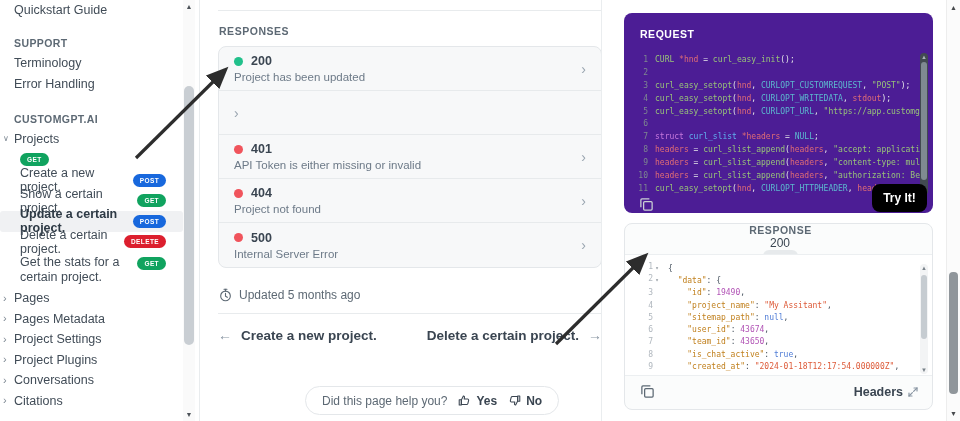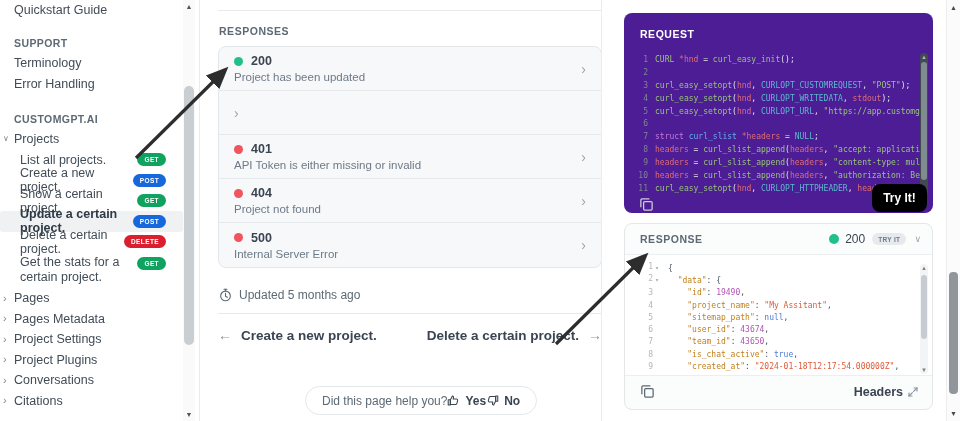--- a/index.html
+++ b/index.html
@@ -39,21 +39,21 @@
   .resp-main { flex:1; }
   .resp-code-row { display:flex; align-items:center; gap:8px; }
   .dot { width:9px; height:9px; border-radius:50%; }
   .resp-code-text { font-size:12.5px; font-weight:700; color:#3a4551; }
   .resp-desc { font-size:11.5px; color:#6d7a88; margin-top:3px; }
   .resp-chevron { color:#9aa5b0; font-size:14px; }
   .updated { position:absolute; left:18px; top:288px; display:flex; align-items:flex-start; gap:7px; font-size:12px; color:#5d6974; }
   .pagination { position:absolute; left:17px; top:327px; width:384px; display:flex; justify-content:space-between; align-items:center; font-size:13.5px; font-weight:700; color:#3a4551; }
   .pag-side { display:flex; align-items:center; gap:9px; cursor:pointer; }
   .pag-arrow { color:#8a96a3; font-weight:400; font-size:14px; }
-  .feedback { position:absolute; left:104px; top:386px; height:29px; display:inline-flex; align-items:center; gap:0; padding:0 16px; border:1px solid #e4e7ea; border-radius:15px; background:#fff; font-size:12px; color:#5d6974; }
+  .feedback { position:absolute; left:104px; top:386px; height:29px; display:inline-flex; align-items:center; gap:11px; padding:0 16px; border:1px solid #e4e7ea; border-radius:15px; background:#fff; font-size:12px; color:#5d6974; }
   .fb-btn { display:flex; align-items:center; gap:5px; font-weight:700; color:#3a4551; cursor:pointer; }
 
   
   .request-card { position:absolute; left:624px; top:13px; width:309px; height:200px; background:#4c1d95; border-radius:8px; }
   .req-title { position:absolute; left:16px; top:15px; font-size:10.5px; font-weight:700; color:#fff; letter-spacing:.05em; }
   .code-area { font-family:"DejaVu Sans Mono", monospace; font-size:8px; overflow:hidden; }
   .req-code { position:absolute; left:4px; top:40px; width:292px; height:143px; }
   .code-line { display:flex; align-items:center; height:12.9px; }
   .req-code .ln { width:20px; text-align:right; color:#7e8890; flex-shrink:0; }
   .code-txt { margin-left:7px; white-space:pre; }
@@ -62,21 +62,21 @@
   .tk-k{color:#c07f1b} .tk-num{color:#b153b5} .tk-sv{color:#dd5a38} .tk-kw{color:#4f7cd6} .tk-d{color:#46525e}
   .req-scroll { position:absolute; right:5px; top:40px; width:8px; height:142px; background:#424a51; border-radius:4px; }
   .req-scroll .arr { position:absolute; width:8px; text-align:center; font-size:6px; color:#aab3ba; }
   .req-thumb { position:absolute; left:1px; width:6px; top:9px; height:118px; background:#7f8a91; border-radius:3px; }
   .icon-btn { cursor:pointer; }
   .req-copy { position:absolute; left:14px; top:183px; width:17px; height:17px; color:#c9cfd4; }
   .try-btn { position:absolute; right:6px; top:171px; width:55px; height:28px; background:#000; border:none; border-radius:8px; color:#fff; font-size:12px; font-weight:700; font-family:"Liberation Sans",sans-serif; cursor:pointer; }
 
   
   .response-card { position:absolute; left:624px; top:223px; width:309px; height:187px; background:#fbfcfc; border:1px solid #e4e7ea; border-radius:8px; overflow:hidden; }
-  .resp-header { position:absolute; left:0; top:0; right:0; height:30px; display:flex; align-items:center; padding:0 11px 0 15px; }
+  .resp-header { position:absolute; left:0; top:0; right:0; height:30px; display:flex; align-items:center; padding:0 11px 0 15px;flex-direction:column; }
   .resp-title { font-size:10.5px; font-weight:700; color:#5d6974; letter-spacing:.05em; flex:1; }
   .status-dot { width:10px; height:10px; border-radius:50%; }
   .status-code { font-size:12px; color:#3a4551; margin:0 7px 0 6px; }
   .tryit-pill { background:#e7eaec; color:#6f7b87; font-size:6.5px; font-weight:700; padding:2.5px 6px; border-radius:8px; letter-spacing:.05em; }
   .resp-chev-down { margin-left:8px; color:#9aa5ae; font-size:9px; cursor:pointer; }
   .resp-code-area { position:absolute; left:0; top:30px; right:0; height:122px; background:#fff; border-top:1px solid #eceff1; border-bottom:1px solid #eceff1; padding:7px 0 0 12px; }
   .resp-code-area .code-line { height:12.3px; }
   .ln-wrap { display:flex; width:24px; flex-shrink:0; }
   .ln-num { width:16px; text-align:right; color:#b0b7be; }
   .ln-fold { width:8px; text-align:center; color:#8f979e; font-size:6px; line-height:12.3px; }
@@ -110,21 +110,20 @@
         </div>
         <div class="sb-item sb-link">
           <span>Error Handling</span>
         </div>
         <div class="sb-header mt-api">CUSTOMGPT.AI</div>
         <div class="sb-item sb-group">
           <span class="chev open">∨</span>
           <span>Projects</span>
         </div>
         <div class="sb-item sb-endpoint">
-          <span class="label">List all projects.</span>
           <span class="badge" style="background: rgb(16, 163, 95);">GET</span>
         </div>
         <div class="sb-item sb-endpoint">
           <span class="label">Create a new project.</span>
           <span class="badge" style="background: rgb(24, 104, 221);">POST</span>
         </div>
         <div class="sb-item sb-endpoint">
           <span class="label">Show a certain project.</span>
           <span class="badge" style="background: rgb(16, 163, 95);">GET</span>
         </div>

